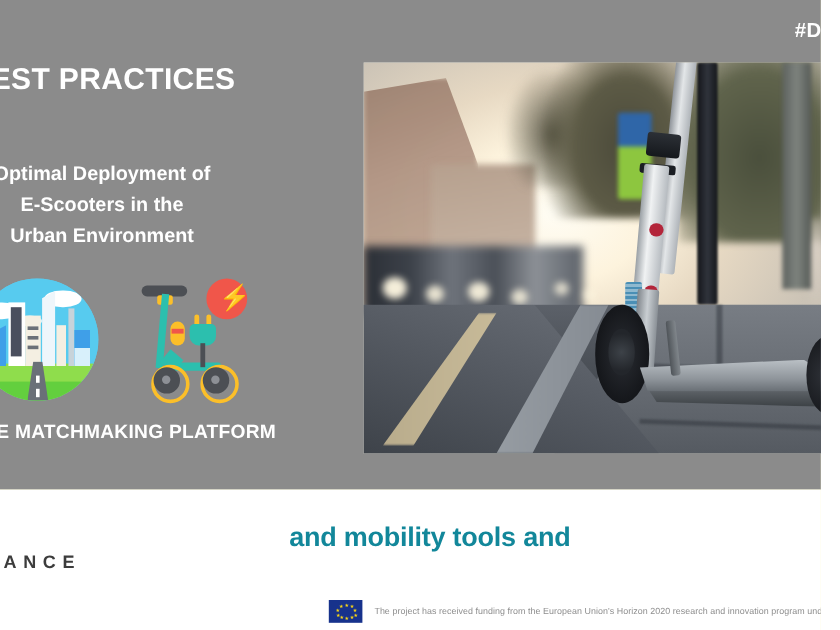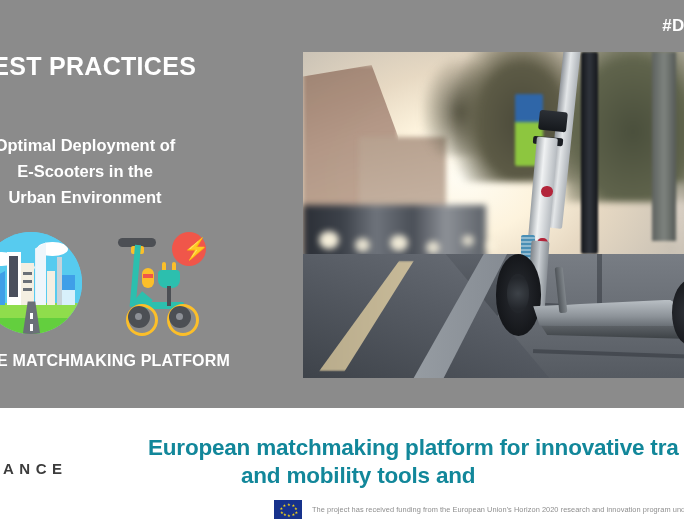--- a/index.html
+++ b/index.html
@@ -505,21 +505,20 @@
       <div class="sc-stand"></div>
       <div class="sc-bwheel"></div>
     </div>
 
   </div>
 
   <div class="bottom-banner">
     <div class="brand-logo">TRANCE</div>
 
     <div class="banner-headline">
-      <span>European matchmaking platform for innovative tra</span>
       <span class="line2">and mobility tools and</span>
     </div>
   </div>
 
   <div class="funding-row">
     <div class="eu-flag">
       <span style="left:13px;  top:3px;">★</span>
       <span style="left:17.5px;top:4.2px;">★</span>
       <span style="left:20px;  top:7px;">★</span>
       <span style="left:20.5px;top:10.5px;">★</span>

